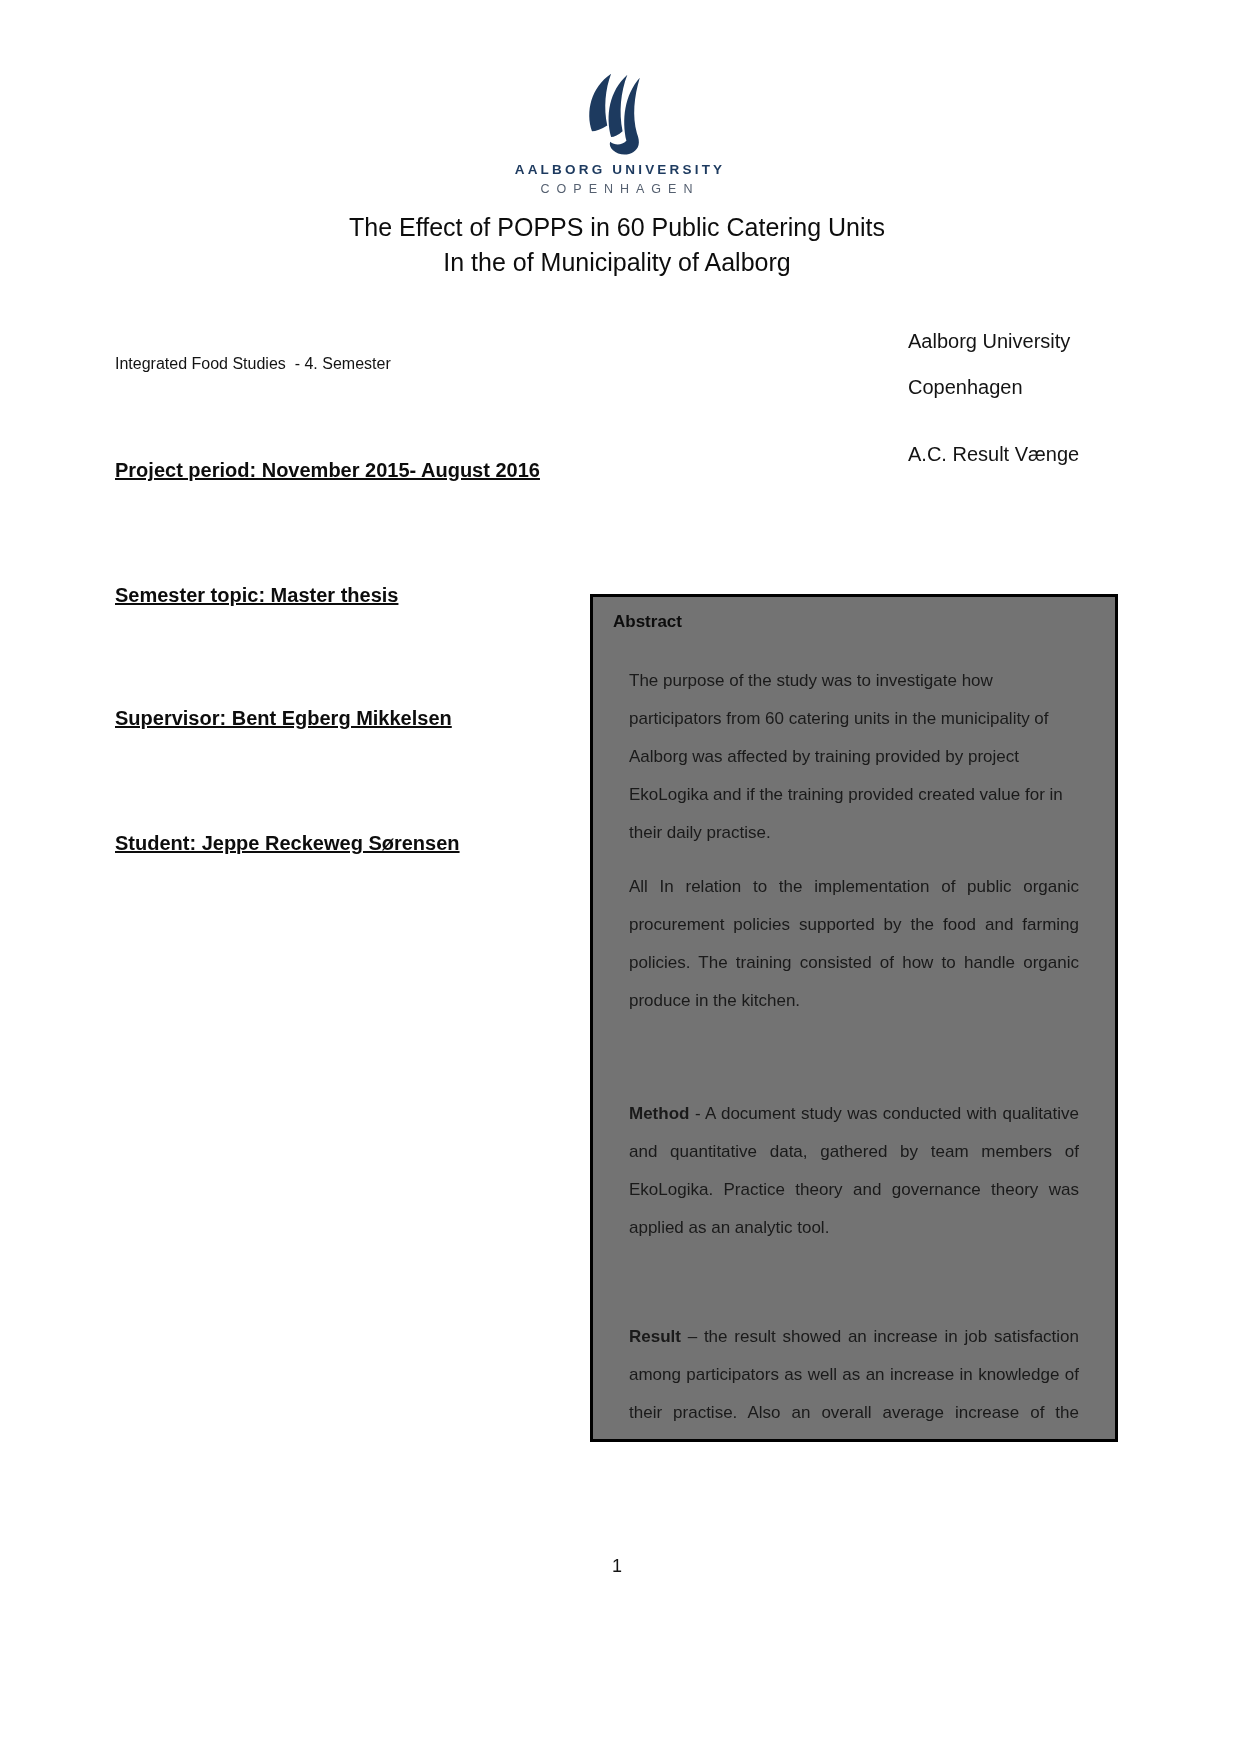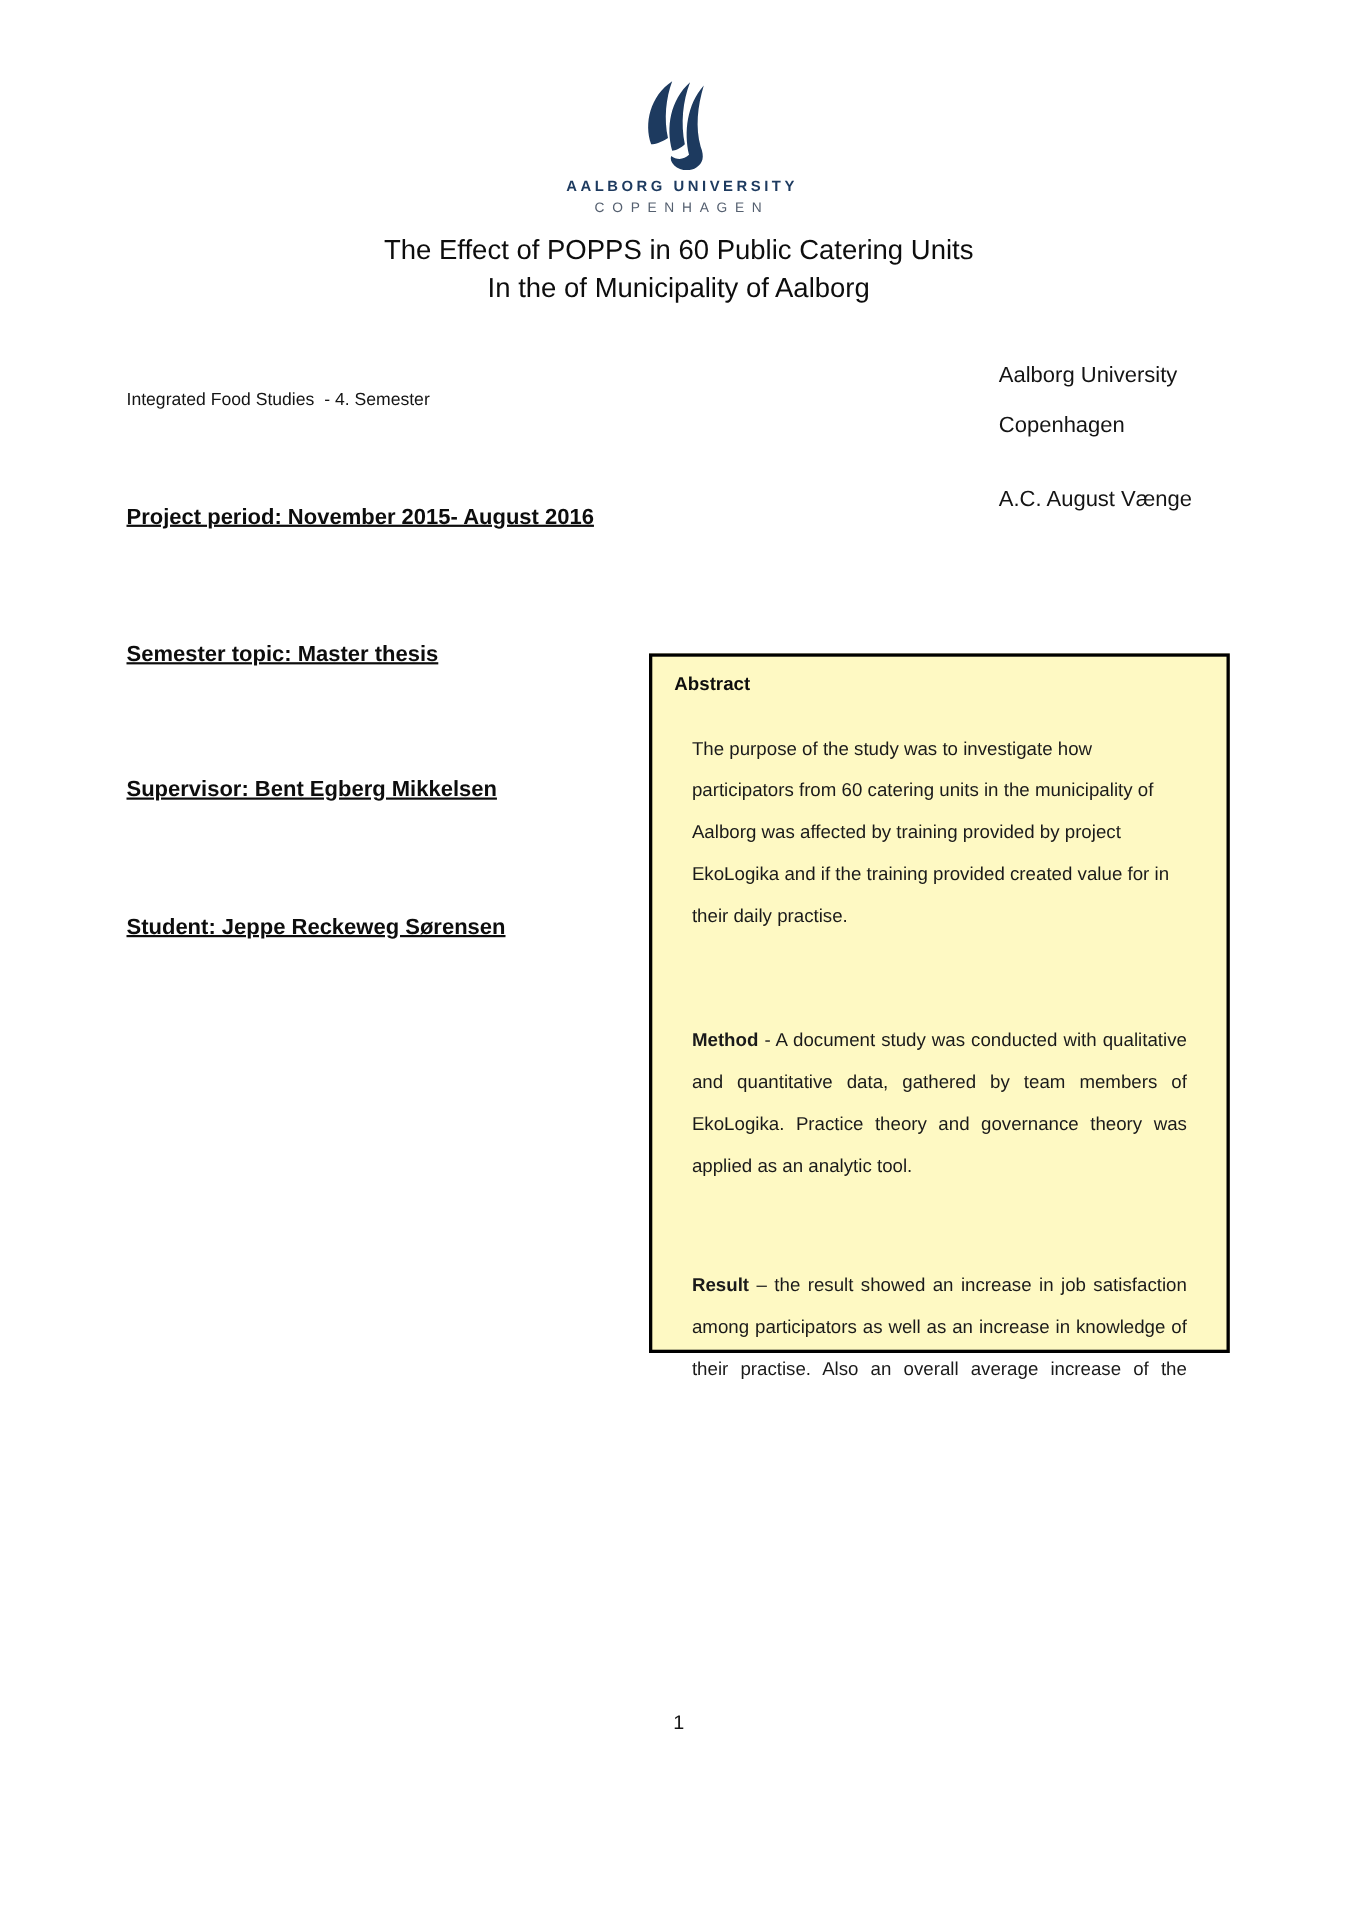--- a/index.html
+++ b/index.html
@@ -92,25 +92,25 @@
   .right-univ    { top: 330px; }
   .right-city    { top: 376px; }
   .right-address { top: 443px; }
 
   
   .abstract-box {
     position: absolute;
     left: 590px;
     top: 594px;
     width: 528px;
-    height: 636px;
+    height: 848px;
     border: 3px solid #000000;
     box-sizing: border-box;
     padding: 13px 20px 0 20px;
-    background: #fef9c3;
+    background: #737373;
   }
   .abs-heading {
     font-size: 17px;
     font-weight: bold;
     line-height: 24px;
     color: #0d0d0d;
   }
   .abstract-box p {
     margin: 16px;
     font-size: 17px;
@@ -160,33 +160,34 @@
 
   <div class="doc-title">
     <div>The Effect of POPPS in 60 Public Catering Units</div>
     <div>In the of Municipality of Aalborg</div>
   </div>
 
   <div class="program">Integrated Food Studies  - 4. Semester</div>
 
   <div class="right-line right-univ">Aalborg University</div>
   <div class="right-line right-city">Copenhagen</div>
-  <div class="right-line right-address">A.C. August Vænge</div>
+  <div class="right-line right-address">A.C. Result Vænge</div>
 
   <div class="bold-line project-period">Project period: November 2015- August 2016</div>
   <div class="bold-line semester-topic">Semester topic: Master thesis</div>
   <div class="bold-line supervisor">Supervisor: Bent Egberg Mikkelsen</div>
   <div class="bold-line student">Student: Jeppe Reckeweg Sørensen</div>
 
   <div class="abstract-box">
     <div class="abs-heading">Abstract</div>
     <p class="abs-p1">The purpose of the study was to investigate how
 participators from 60 catering units in the municipality of
 Aalborg was affected by training provided by project
 EkoLogika and if the training provided created value for in
 their daily practise.</p>
+    <p class="abs-p2">All In relation to the implementation of public organic procurement policies supported by the food and farming policies. The training consisted of how to handle organic produce in the kitchen.</p>
     <p class="abs-method"><strong>Method</strong><span> - A document study was conducted with qualitative and quantitative data, gathered by team members of EkoLogika. Practice theory and governance theory was applied as an analytic tool.</span></p>
     <p class="abs-result"><strong>Result</strong><span> – the result showed an increase in job satisfaction among participators as well as an increase in knowledge of their practise. Also an overall average increase of the</span></p>
   </div>
 
   <div class="page-number">1</div>
 
 </div>
 
 </body></html>

